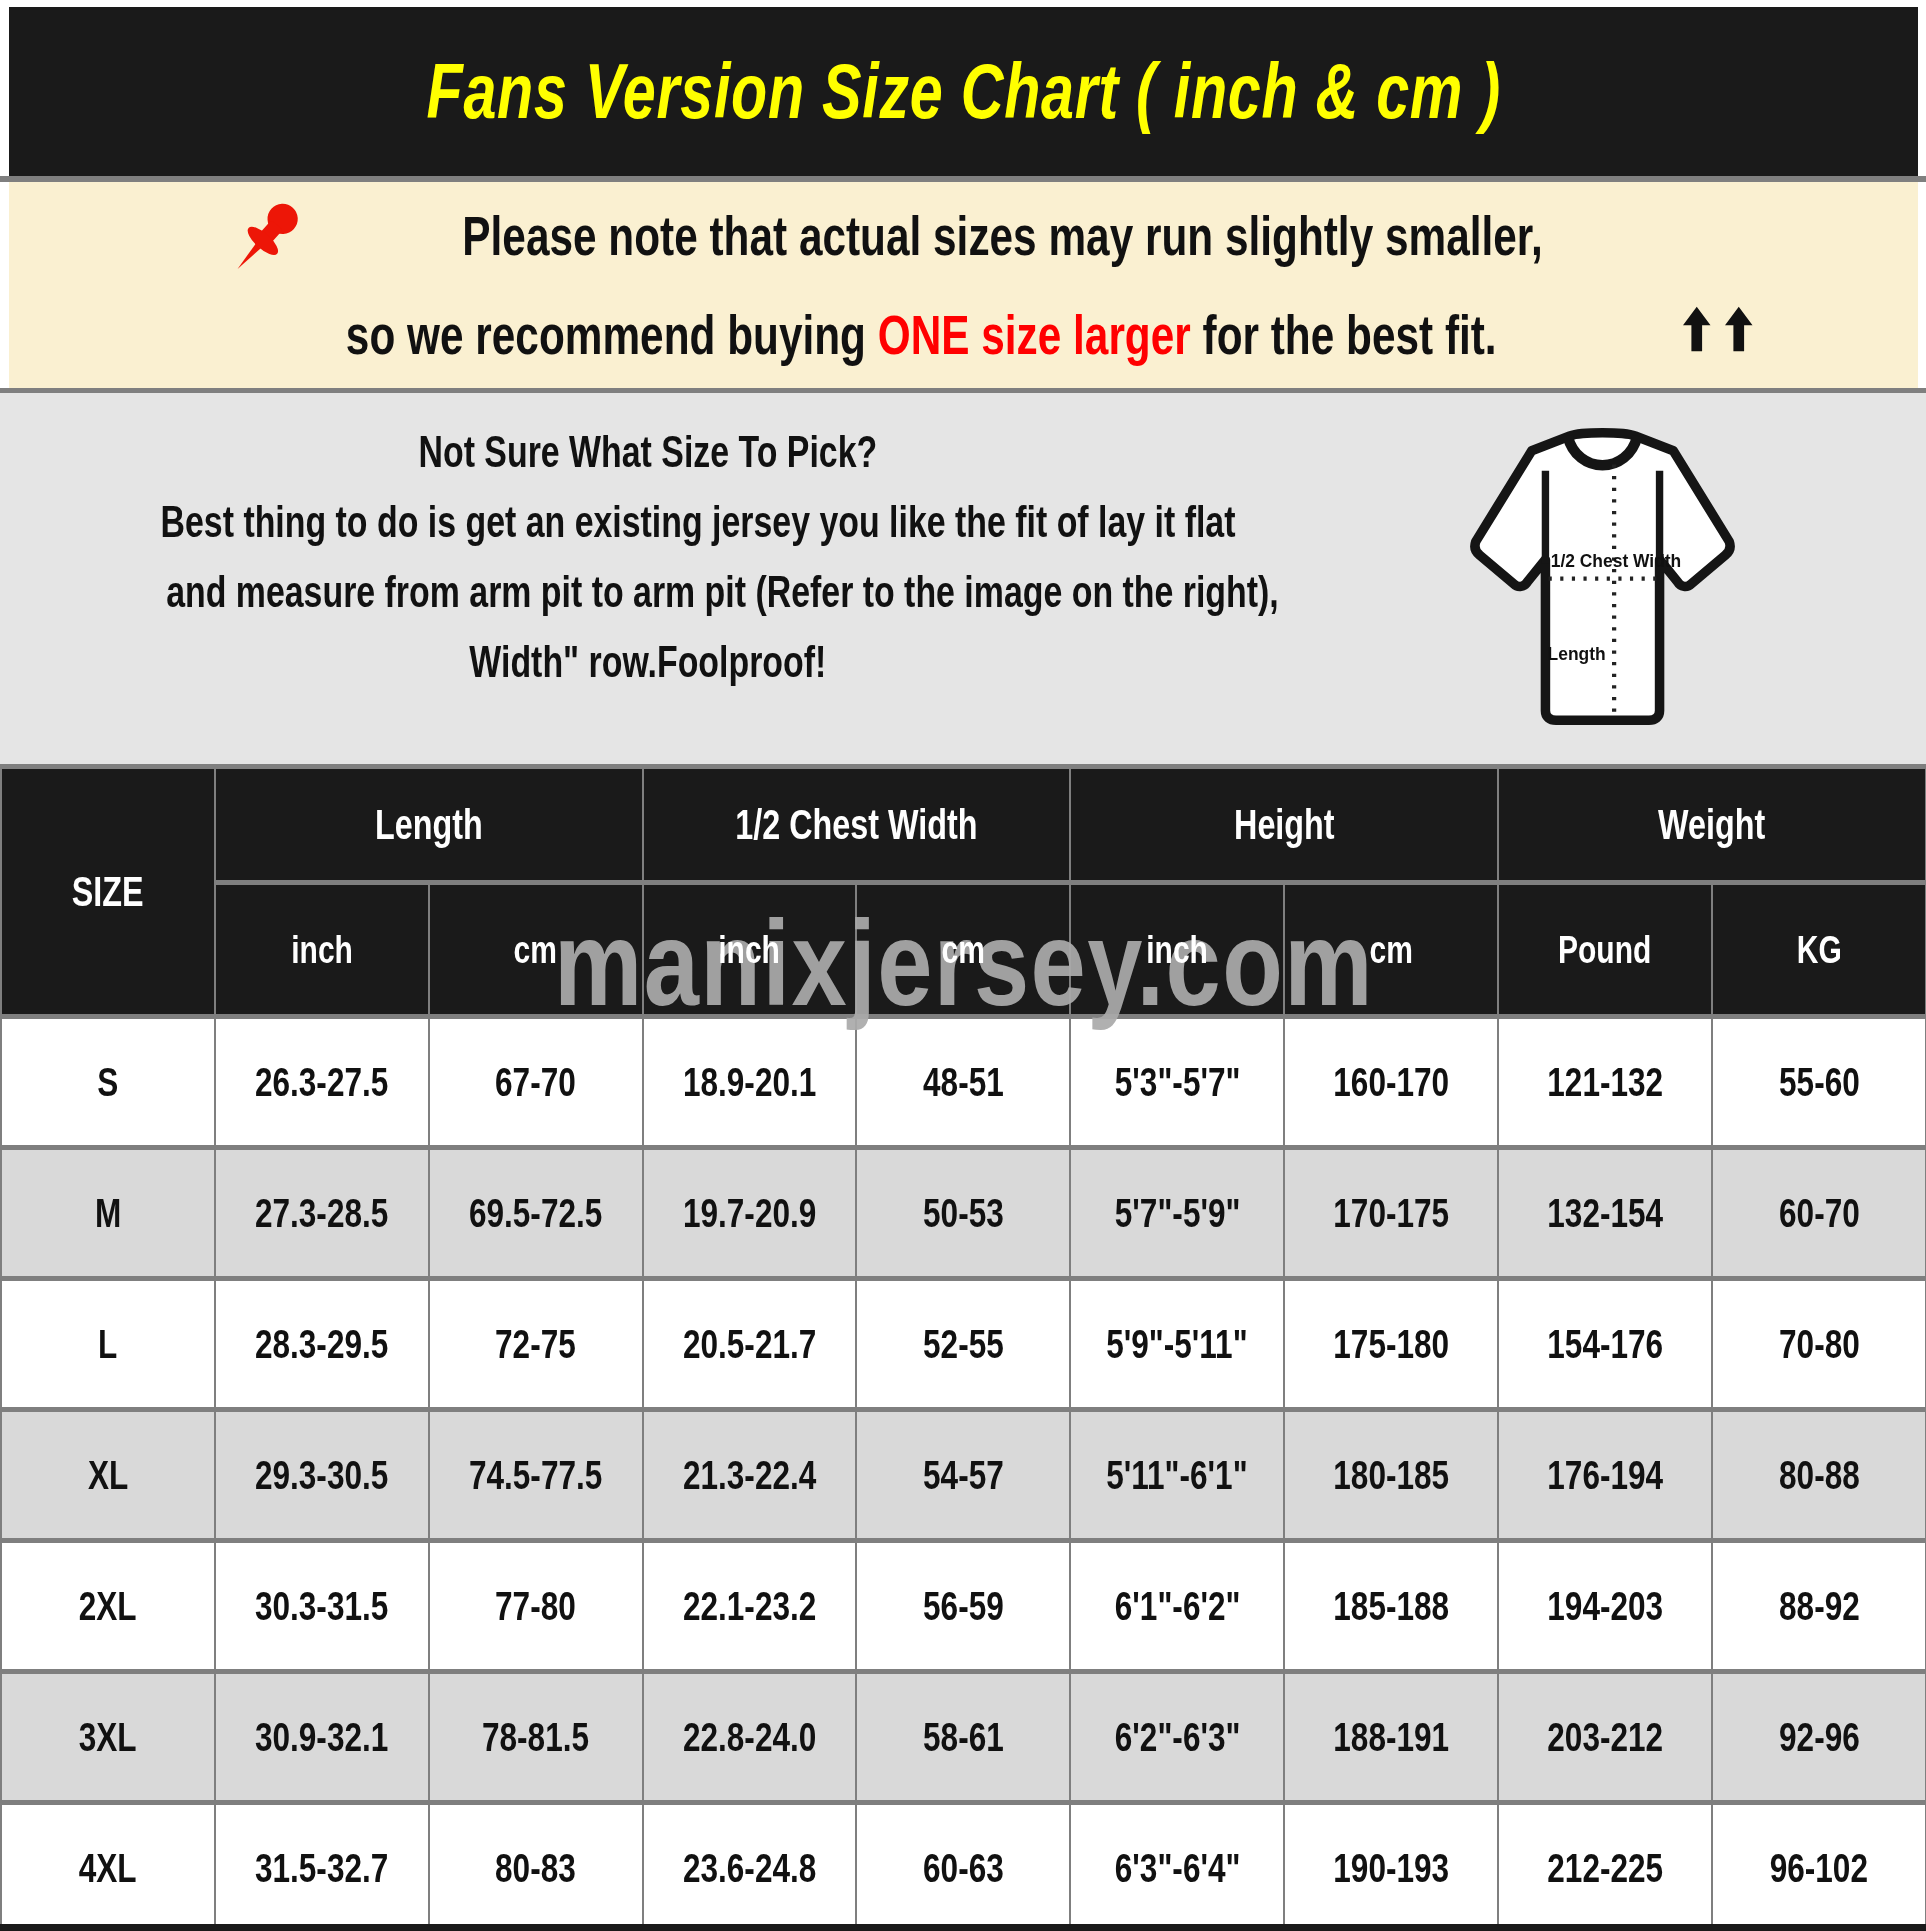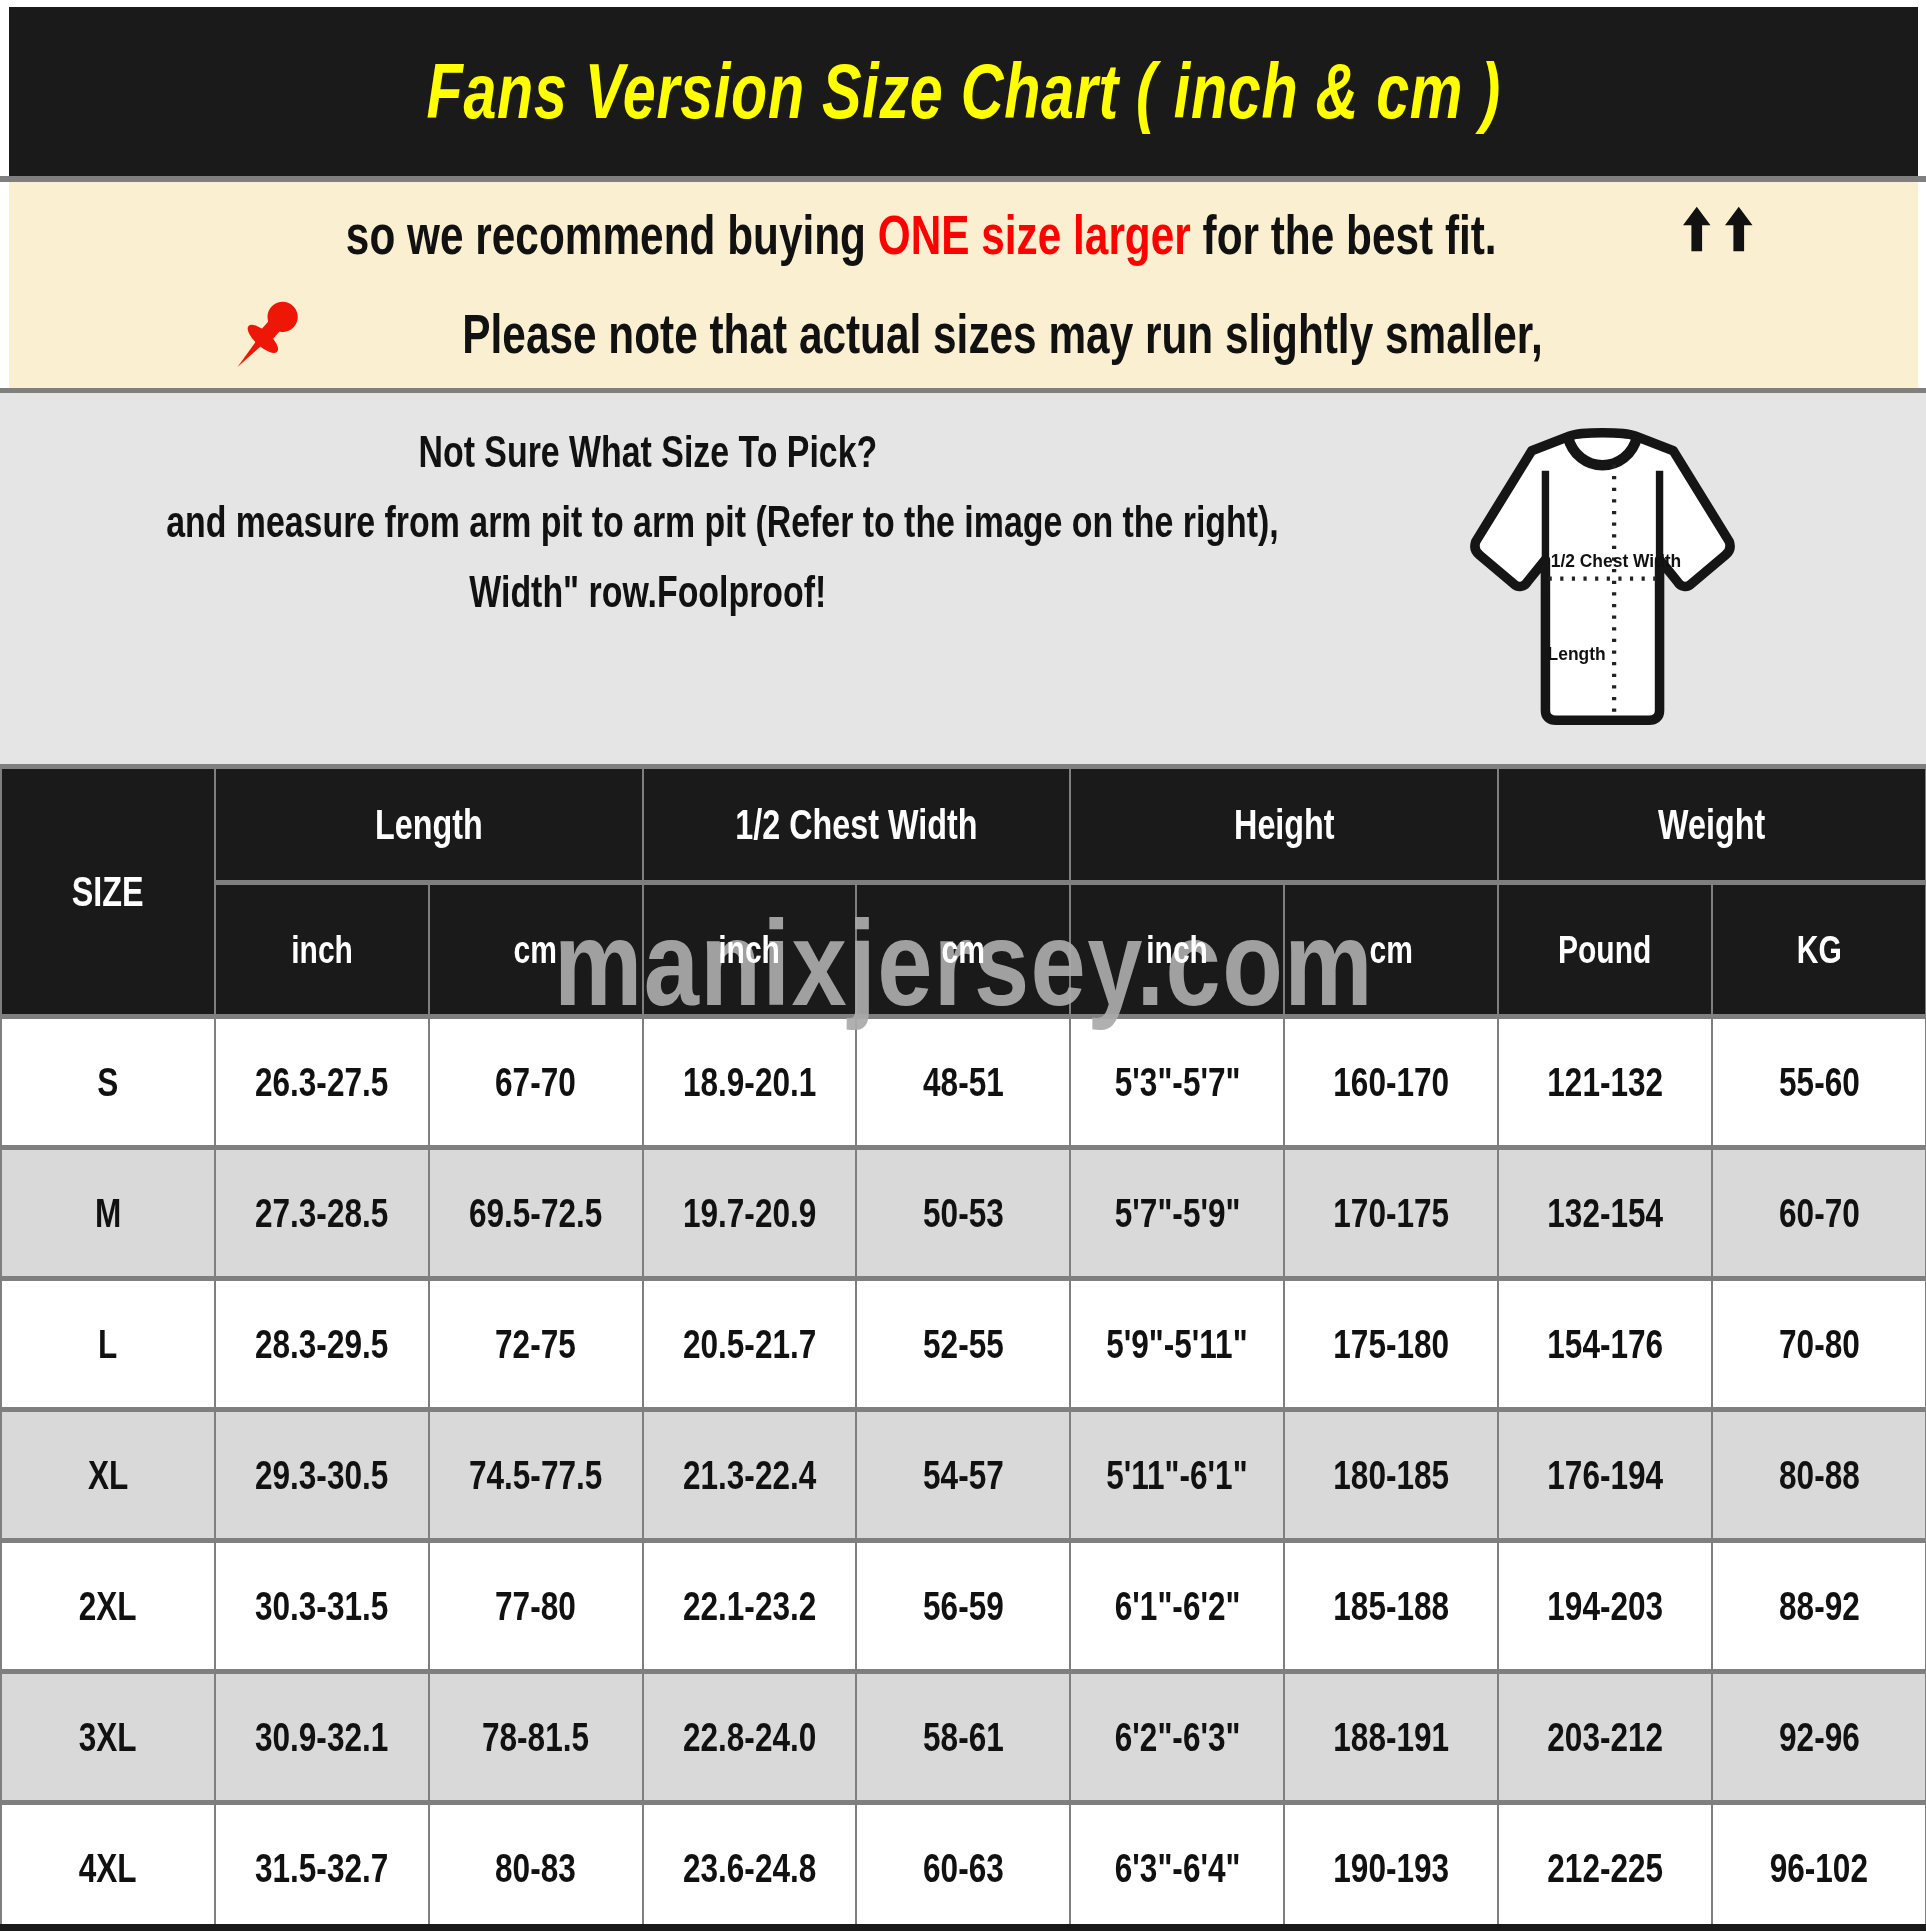--- a/index.html
+++ b/index.html
@@ -71,52 +71,53 @@
 <body>
 
 <div class="page">
 
   <div class="title-bar">
     <span class="cond title-text">Fans Version Size Chart ( inch &amp; cm )</span>
   </div>
   <div class="hr" style="top:176px"></div>
 
   <div class="note">
+    <div class="note-line">
+      <span>
+        <svg class="pin-svg" viewBox="0 0 64 64">
+          <g fill="#ed1607" transform="rotate(42 32 30)">
+            <circle cx="32" cy="13" r="11"></circle>
+            <rect x="26.5" y="19" width="11" height="13" rx="2"></rect>
+            <ellipse cx="32" cy="34.5" rx="14" ry="5.5"></ellipse>
+            <path d="M29.5 39.5 L34.5 39.5 L32 62 Z"></path>
+          </g>
+        </svg>
+      </span>
+      <span class="cond">Please note that actual sizes may run slightly smaller,</span>
+    </div>
     <div class="note-line">
       <span class="cond"><span>so we recommend buying </span><span class="red">ONE size larger</span><span> for the best fit.</span></span>
       <span>
         <svg class="arrow-svg" viewBox="0 0 36 58">
             <polygon points="18,0 36,24 25,24 25,58 11,58 11,24 0,24" fill="#111"></polygon>
           </svg>
       </span>
       <span>
         <svg class="arrow-svg" viewBox="0 0 36 58">
             <polygon points="18,0 36,24 25,24 25,58 11,58 11,24 0,24" fill="#111"></polygon>
           </svg>
       </span>
     </div>
-    <div class="note-line">
-      <span>
-        <svg class="pin-svg" viewBox="0 0 64 64">
-          <g fill="#ed1607" transform="rotate(42 32 30)">
-            <circle cx="32" cy="13" r="11"></circle>
-            <rect x="26.5" y="19" width="11" height="13" rx="2"></rect>
-            <ellipse cx="32" cy="34.5" rx="14" ry="5.5"></ellipse>
-            <path d="M29.5 39.5 L34.5 39.5 L32 62 Z"></path>
-          </g>
-        </svg>
-      </span>
-      <span class="cond">Please note that actual sizes may run slightly smaller,</span>
-    </div>
   </div>
   <div class="hr" style="top:388px"></div>
 
   <div class="instructions">
     <div class="instr-text">
       <div class="instr-line"><span class="cond">Not Sure What Size To Pick?</span></div>
+      <div class="instr-line"><span class="cond">Best thing to do is get an existing jersey you like the fit of lay it flat</span></div>
       <div class="instr-line"><span class="cond">and measure from arm pit to arm pit (Refer to the image on the right),</span></div>
       <div class="instr-line"><span class="cond">Width" row.Foolproof!</span></div>
     </div>
     <div class="tee">
       <svg viewBox="0 0 300 300" width="317" height="331">
         <path d="M119 17 L83 31 L30 117 C28 123 30 127 34 130 L66 157 C70 161 76 160 79 155 L96 134 L96 277 C96 283 100 286 106 286 L194 286 C200 286 204 283 204 277 L204 134 L221 155 C224 160 230 161 234 157 L266 130 C270 127 272 123 270 117 L217 31 L181 17 C170 13 130 13 119 17 Z" fill="#ffffff" stroke="#151515" stroke-width="9" stroke-linejoin="round"></path>
         <path d="M117 17 C126 54 174 54 183 17" fill="none" stroke="#151515" stroke-width="10"></path>
         <path d="M96 138 L96 50 M204 138 L204 50" fill="none" stroke="#151515" stroke-width="7"></path>
         <line x1="99" y1="152" x2="201" y2="152" stroke="#222" stroke-width="4" stroke-dasharray="3 8"></line>
         <line x1="161" y1="44" x2="161" y2="280" stroke="#222" stroke-width="4" stroke-dasharray="3 8"></line>

